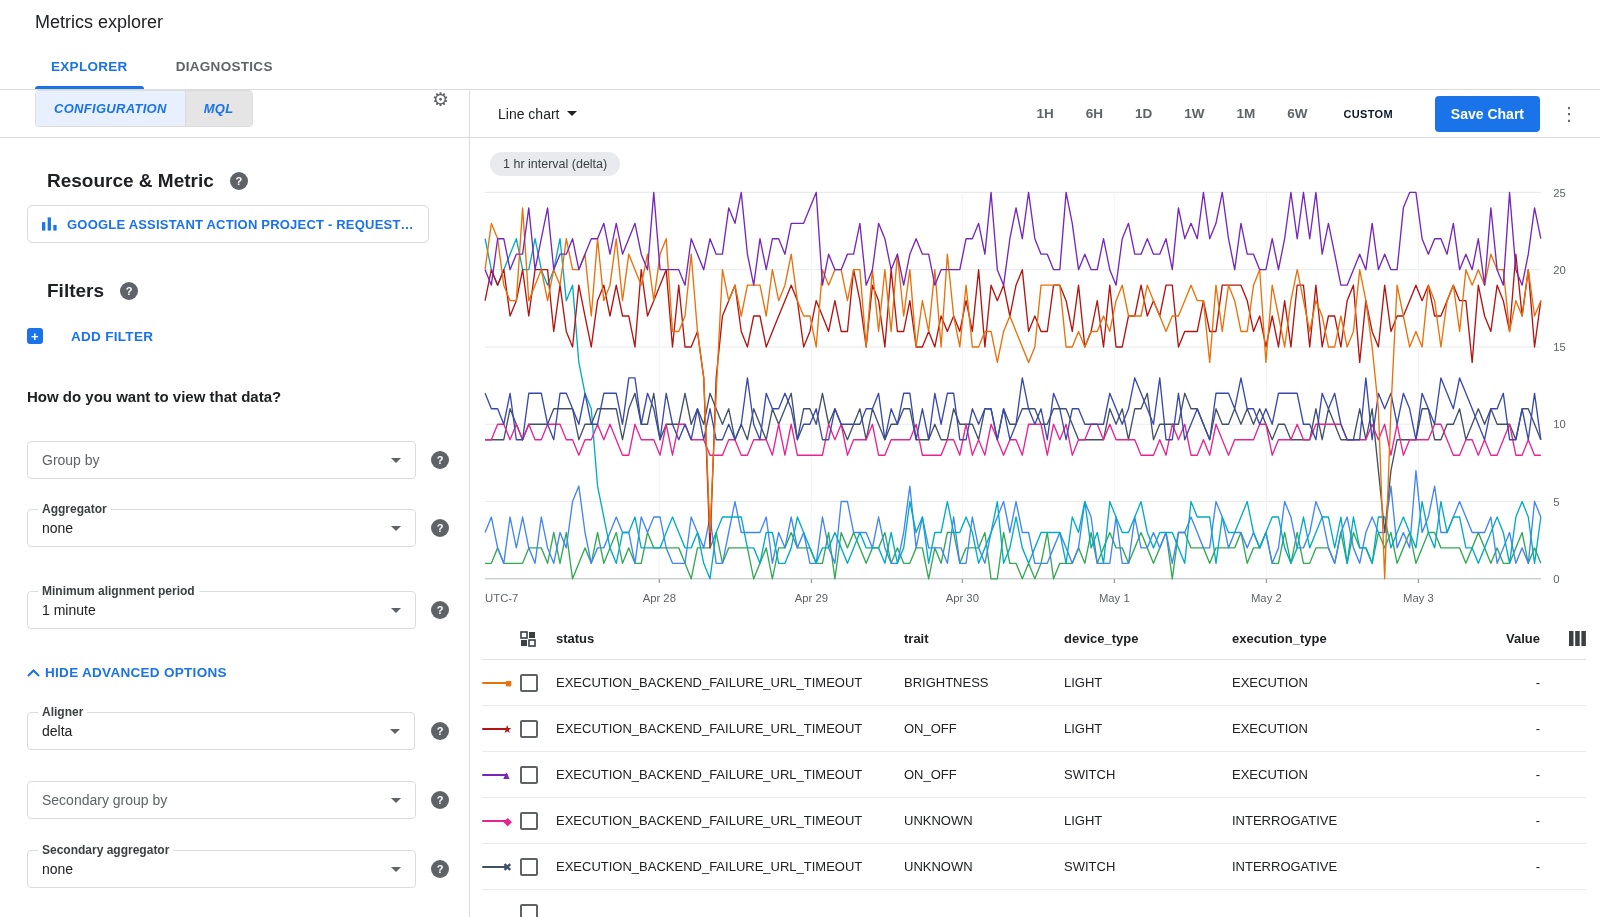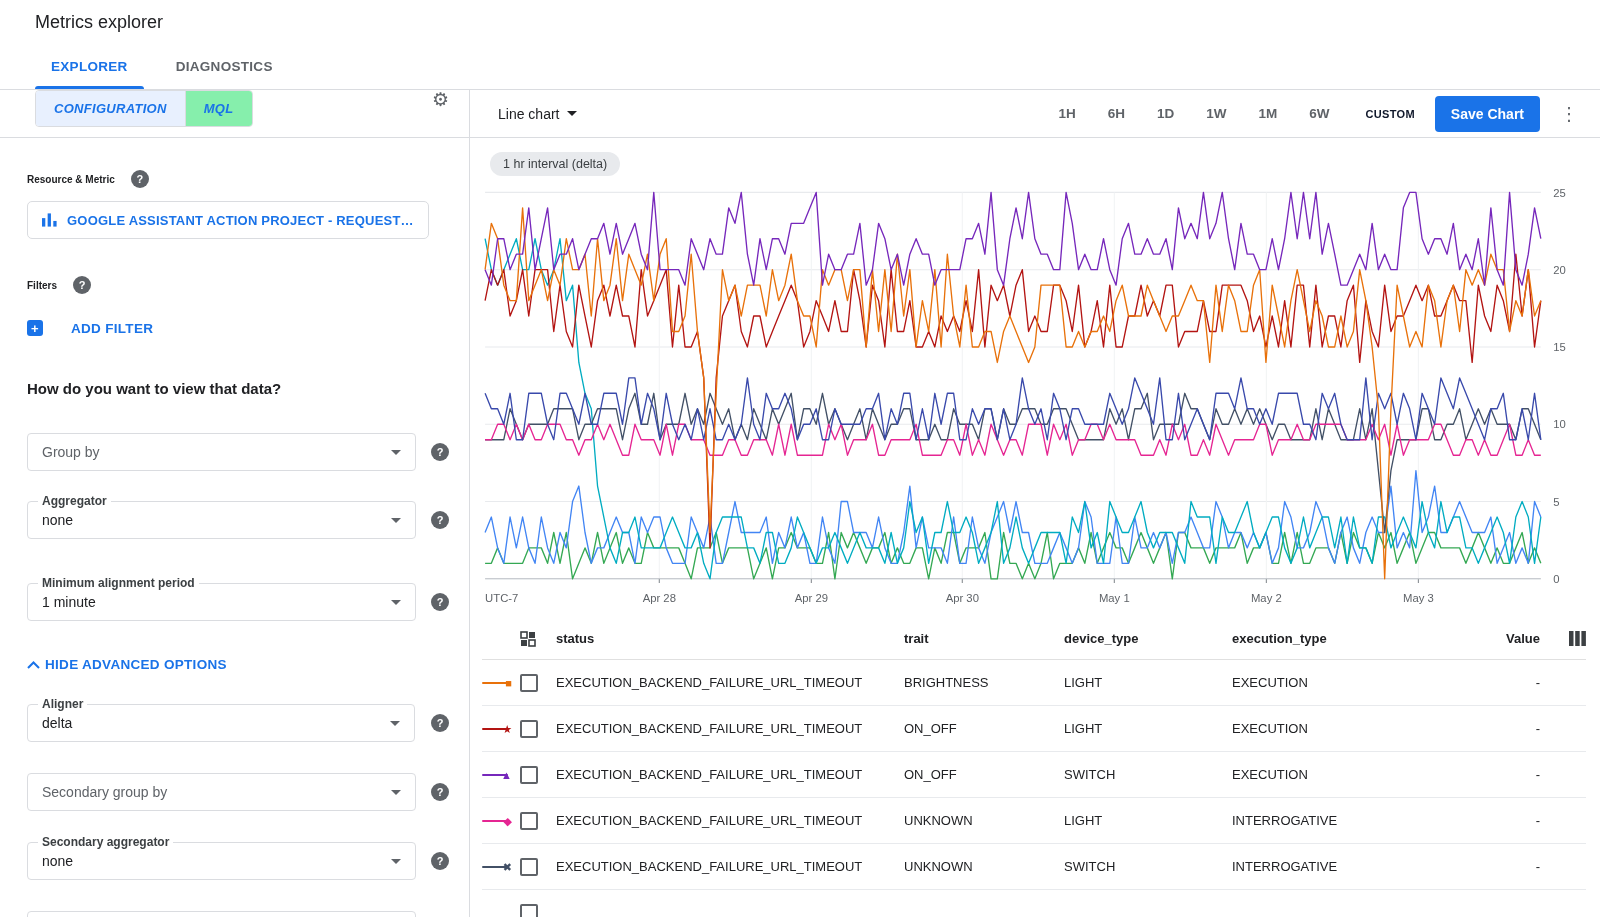--- a/index.html
+++ b/index.html
@@ -21,29 +21,29 @@
 
   
   .content { flex:1; display:flex; min-height:0; }
   .left-panel { width:470px; flex:none; border-right:1px solid #dadce0; display:flex; flex-direction:column; overflow:hidden; }
   .main-area { flex:1; display:flex; flex-direction:column; min-width:0; overflow:hidden; }
 
   
   .panel-toolbar { height:48px; flex:none; border-bottom:1px solid #dadce0; display:flex; align-items:flex-start; padding:0 20px 0 35px;font-style:italic; }
   .seg { display:flex; border:1px solid #dadce0; border-radius:4px; overflow:hidden; height:37px; }
   .seg-btn { display:flex; align-items:center; padding:0 18px; font-size:13px; font-weight:600; letter-spacing:.3px;
-    color:#1a73e8; background:#86efac; cursor:pointer; }
+    color:#1a73e8; background:#e5e5e5; cursor:pointer; }
   .seg-btn.active { background:#e8f0fe; }
   .seg-btn + .seg-btn { border-left:1px solid #dadce0; }
   .gear { margin-left:auto; font-size:19px; color:#5f6368; cursor:pointer; line-height:1; }
   .gear::before { content:"\2699\FE0E"; }
 
   
   .panel-body { flex:1; overflow:hidden; padding:0 20px 0 27px; }
-  .section-heading { display:flex; align-items:center; gap:16px; font-size:10px; font-weight:600; color:#202124; }
+  .section-heading { display:flex; align-items:center; gap:16px; font-size:19px; font-weight:600; color:#202124;margin-left:20px; }
   .help { width:18px; height:18px; border-radius:50%; background:#5f6368; color:#fff; font-size:11px; font-weight:700;
     display:inline-flex; align-items:center; justify-content:center; flex:none; cursor:pointer; }
   .help::before { content:"?"; }
 
   .metric-chip { margin-top:13px; width:402px; height:38px; border:1px solid #dadce0; border-radius:5px;
     display:flex; align-items:center; gap:10px; padding:0 14px; cursor:pointer; background:#fff; }
   .chip-label { font-size:13px; font-weight:600; letter-spacing:.2px; color:#1a73e8; white-space:nowrap; overflow:hidden; text-overflow:ellipsis; }
 
   .add-filter { display:flex; align-items:center; gap:28px; color:#1a73e8; font-size:13.5px; font-weight:600;
     letter-spacing:.3px; cursor:pointer; width:max-content; }
@@ -69,21 +69,21 @@
     letter-spacing:.3px; cursor:pointer; width:max-content; }
 
   
   .chart-toolbar { height:48px; flex:none; border-bottom:1px solid #dadce0; display:flex; align-items:center;
     padding:0 18px 0 28px; }
   .chart-type { display:flex; align-items:center; gap:8px; font-size:14px; color:#202124; cursor:pointer; }
   .caret-dark { width:0; height:0; border-left:5px solid transparent; border-right:5px solid transparent; border-top:5px solid #202124; }
   .time-ranges { margin-left:auto; display:flex; align-items:center; gap:32px; }
   .time-btn { font-size:13.5px; font-weight:600; color:#5f6368; cursor:pointer; }
   .custom-btn { margin-left:36px; font-size:11px; font-weight:600; letter-spacing:.3px; color:#0f172a; cursor:pointer; }
-  .save-btn { margin-left:20px; background:#1a73e8; color:#fff; border:none; border-radius:4px; height:36px;
+  .save-btn { margin-left:42px; background:#1a73e8; color:#fff; border:none; border-radius:4px; height:36px;
     padding:0 16px; font-size:14px; font-weight:600; font-family:inherit; cursor:pointer; }
   .kebab { margin-left:16px; color:#5f6368; font-size:18px; cursor:pointer; padding:0 4px; }
   .kebab::before { content:"\22EE"; }
 
   
   .chart-section { flex:none; padding:12px 16px 0 12px; }
   .interval-badge { display:inline-block; background:#e8eaed; color:#3c4043; font-size:12.5px; border-radius:13px;
     padding:5px 13px; margin:2px 0 6px 8px; }
   .chart-wrap { width:100%; }
   .chart-wrap svg { display:block; width:100%; height:428px; }

